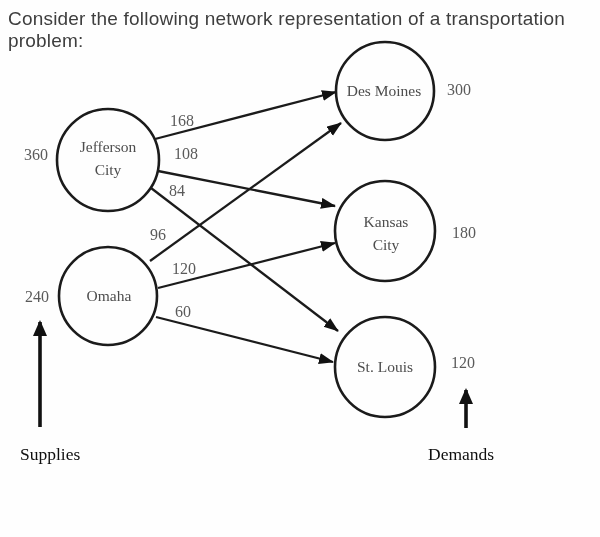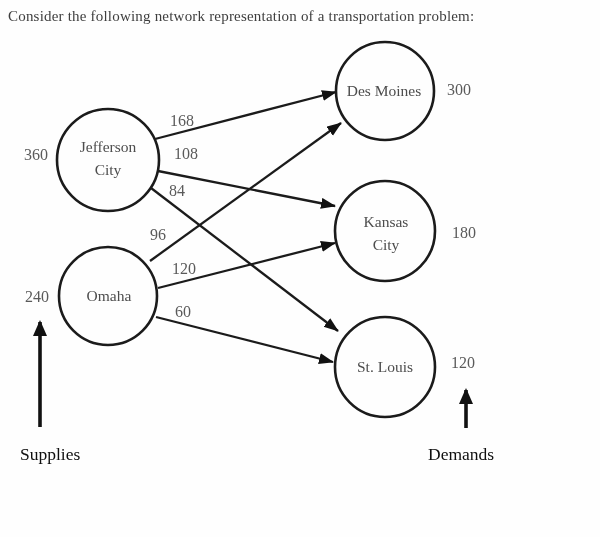--- a/index.html
+++ b/index.html
@@ -11,22 +11,22 @@
     position: relative;
     width: 600px;
     height: 537px;
     background: #fefefe;
     overflow: hidden;
   }
   .title {
     position: absolute;
     left: 8px;
     top: 8px;
-    font-family: Liberation Serif, serif;
-    font-size: 15px;
+    font-family: Liberation Sans, sans-serif;
+    font-size: 19px;
     color: #3e3e3e;
     letter-spacing: 0.2px;
   }
   svg.diagram {
     position: absolute;
     left: 0;
     top: 0;
   }
   .node-circle {
     fill: #fefefe;

